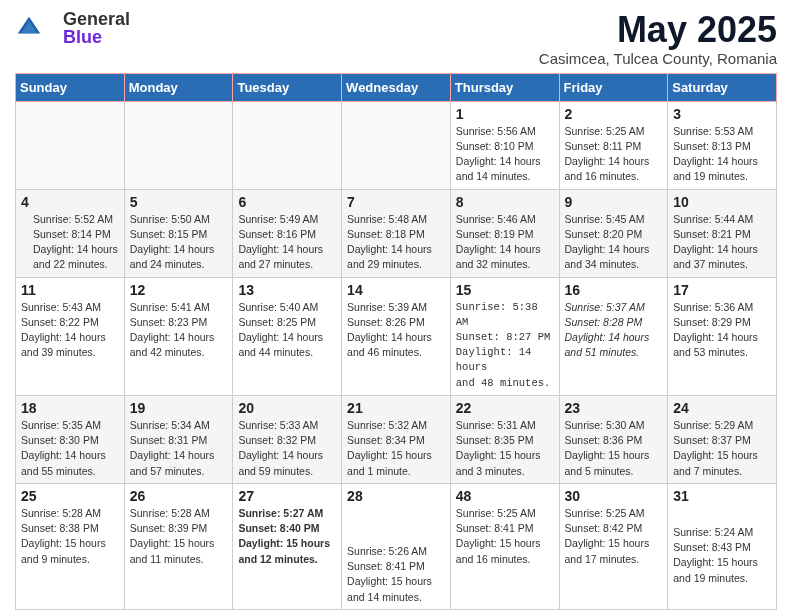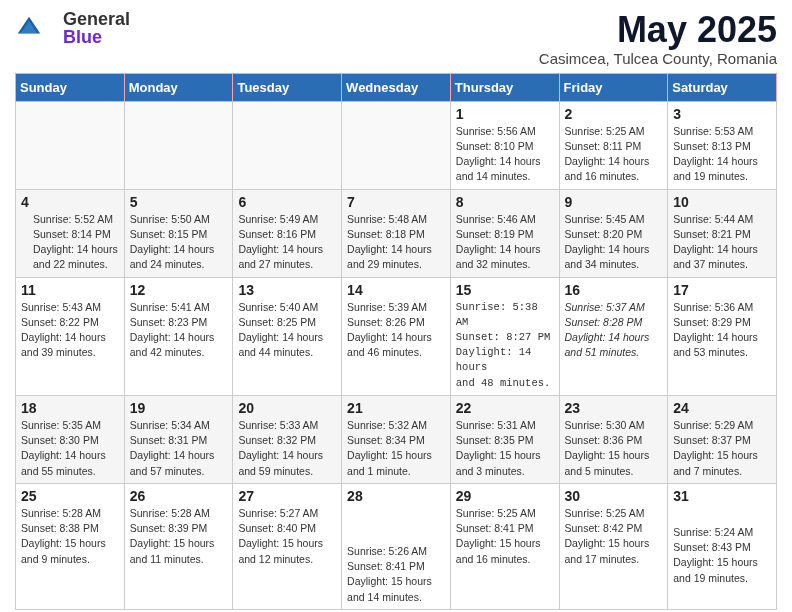--- a/index.html
+++ b/index.html
@@ -324,34 +324,34 @@
         </td>
         <td>
           <div class="day-number">26</div>
           <div class="day-info" style="white-space: pre-line;">Sunrise: 5:28 AM
 Sunset: 8:39 PM
 Daylight: 15 hours
 and 11 minutes.</div>
         </td>
         <td>
           <div class="day-number">27</div>
-          <div class="day-info" style="white-space: pre-line;">Sunrise: 5:27 AM
+          <div class="day-info" style="white-space: pre-line; font-weight: bold;">Sunrise: 5:27 AM
 Sunset: 8:40 PM
 Daylight: 15 hours
 and 12 minutes.</div>
         </td>
         <td>
           <div class="day-number">28</div>
           <div class="day-info" style="white-space: pre-line; margin-top: 40px;">Sunrise: 5:26 AM
 Sunset: 8:41 PM
 Daylight: 15 hours
 and 14 minutes.</div>
         </td>
         <td>
-          <div class="day-number">29</div>
+          <div class="day-number">48</div>
           <div class="day-info" style="white-space: pre-line;">Sunrise: 5:25 AM
 Sunset: 8:41 PM
 Daylight: 15 hours
 and 16 minutes.</div>
         </td>
         <td>
           <div class="day-number">30</div>
           <div class="day-info" style="white-space: pre-line;">Sunrise: 5:25 AM
 Sunset: 8:42 PM
 Daylight: 15 hours

